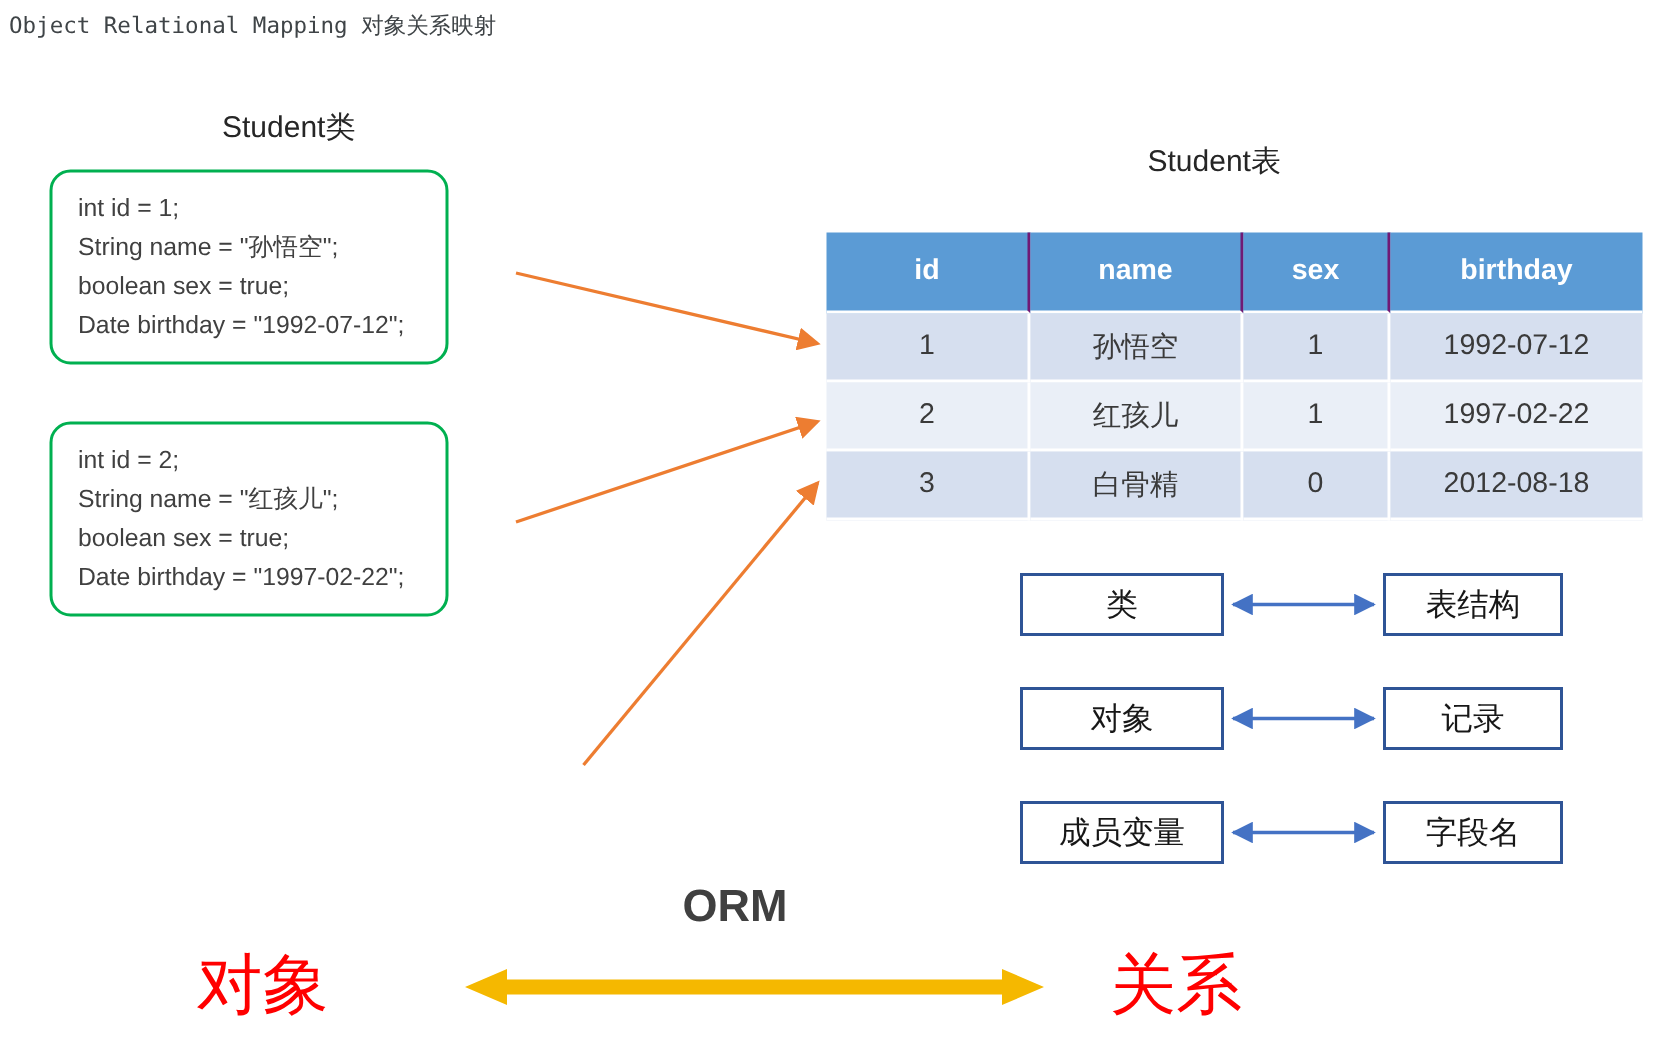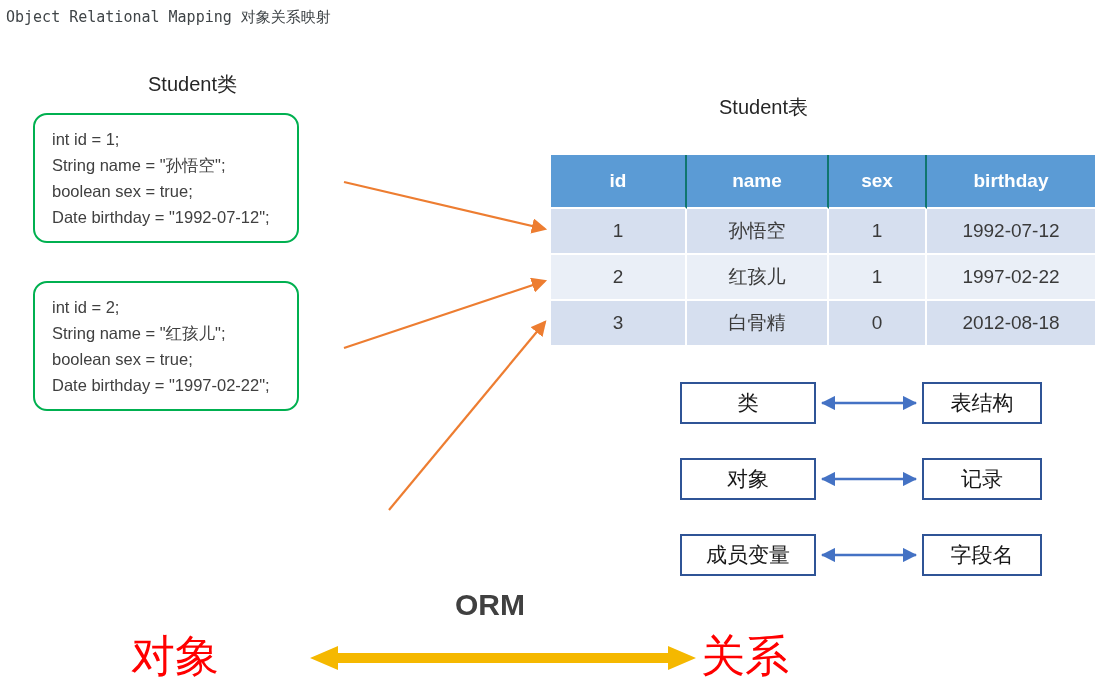--- a/index.html
+++ b/index.html
@@ -29,21 +29,21 @@
   }
 
   
   .caption {
     position: absolute;
     font-size: 20px;
     color: #262626;
     white-space: nowrap;
   }
   .caption.class-caption { left: 148px; top: 71px; }
-  .caption.table-caption { left: 719px; top: 94px; }
+  .caption.table-caption { left: 765px; top: 94px; }
 
   
   .class-box {
     position: absolute;
     left: 33px;
     width: 266px;
     border: 2px solid #00b050;
     border-radius: 14px;
     background: #ffffff;
     box-sizing: border-box;
@@ -69,21 +69,21 @@
     border-spacing: 0;
     table-layout: fixed;
   }
   .db-table th {
     background: #5b9bd5;
     color: #ffffff;
     font-size: 19px;
     font-weight: bold;
     height: 50px;
     text-align: center;
-    border-right: 2px solid #0f766e;
+    border-right: 2px solid #701a75;
     border-bottom: 2px solid #ffffff;
   }
   .db-table th:last-child { border-right: none; }
   .db-table td {
     font-size: 19px;
     color: #3a3a3a;
     height: 42px;
     text-align: center;
     border-right: 2px solid #ffffff;
     border-bottom: 2px solid #ffffff;
@@ -123,21 +123,21 @@
     white-space: nowrap;
   }
   .big-red {
     position: absolute;
     top: 627px;
     font-size: 44px;
     color: #ff0000;
     white-space: nowrap;
   }
   .big-red.left  { left: 131px; }
-  .big-red.right { left: 701px; }
+  .big-red.right { left: 740px; }
 
   
   #overlay {
     position: absolute;
     left: 0; top: 0;
     width: 1118px;
     height: 691px;
     pointer-events: none;
   }
 </style>

